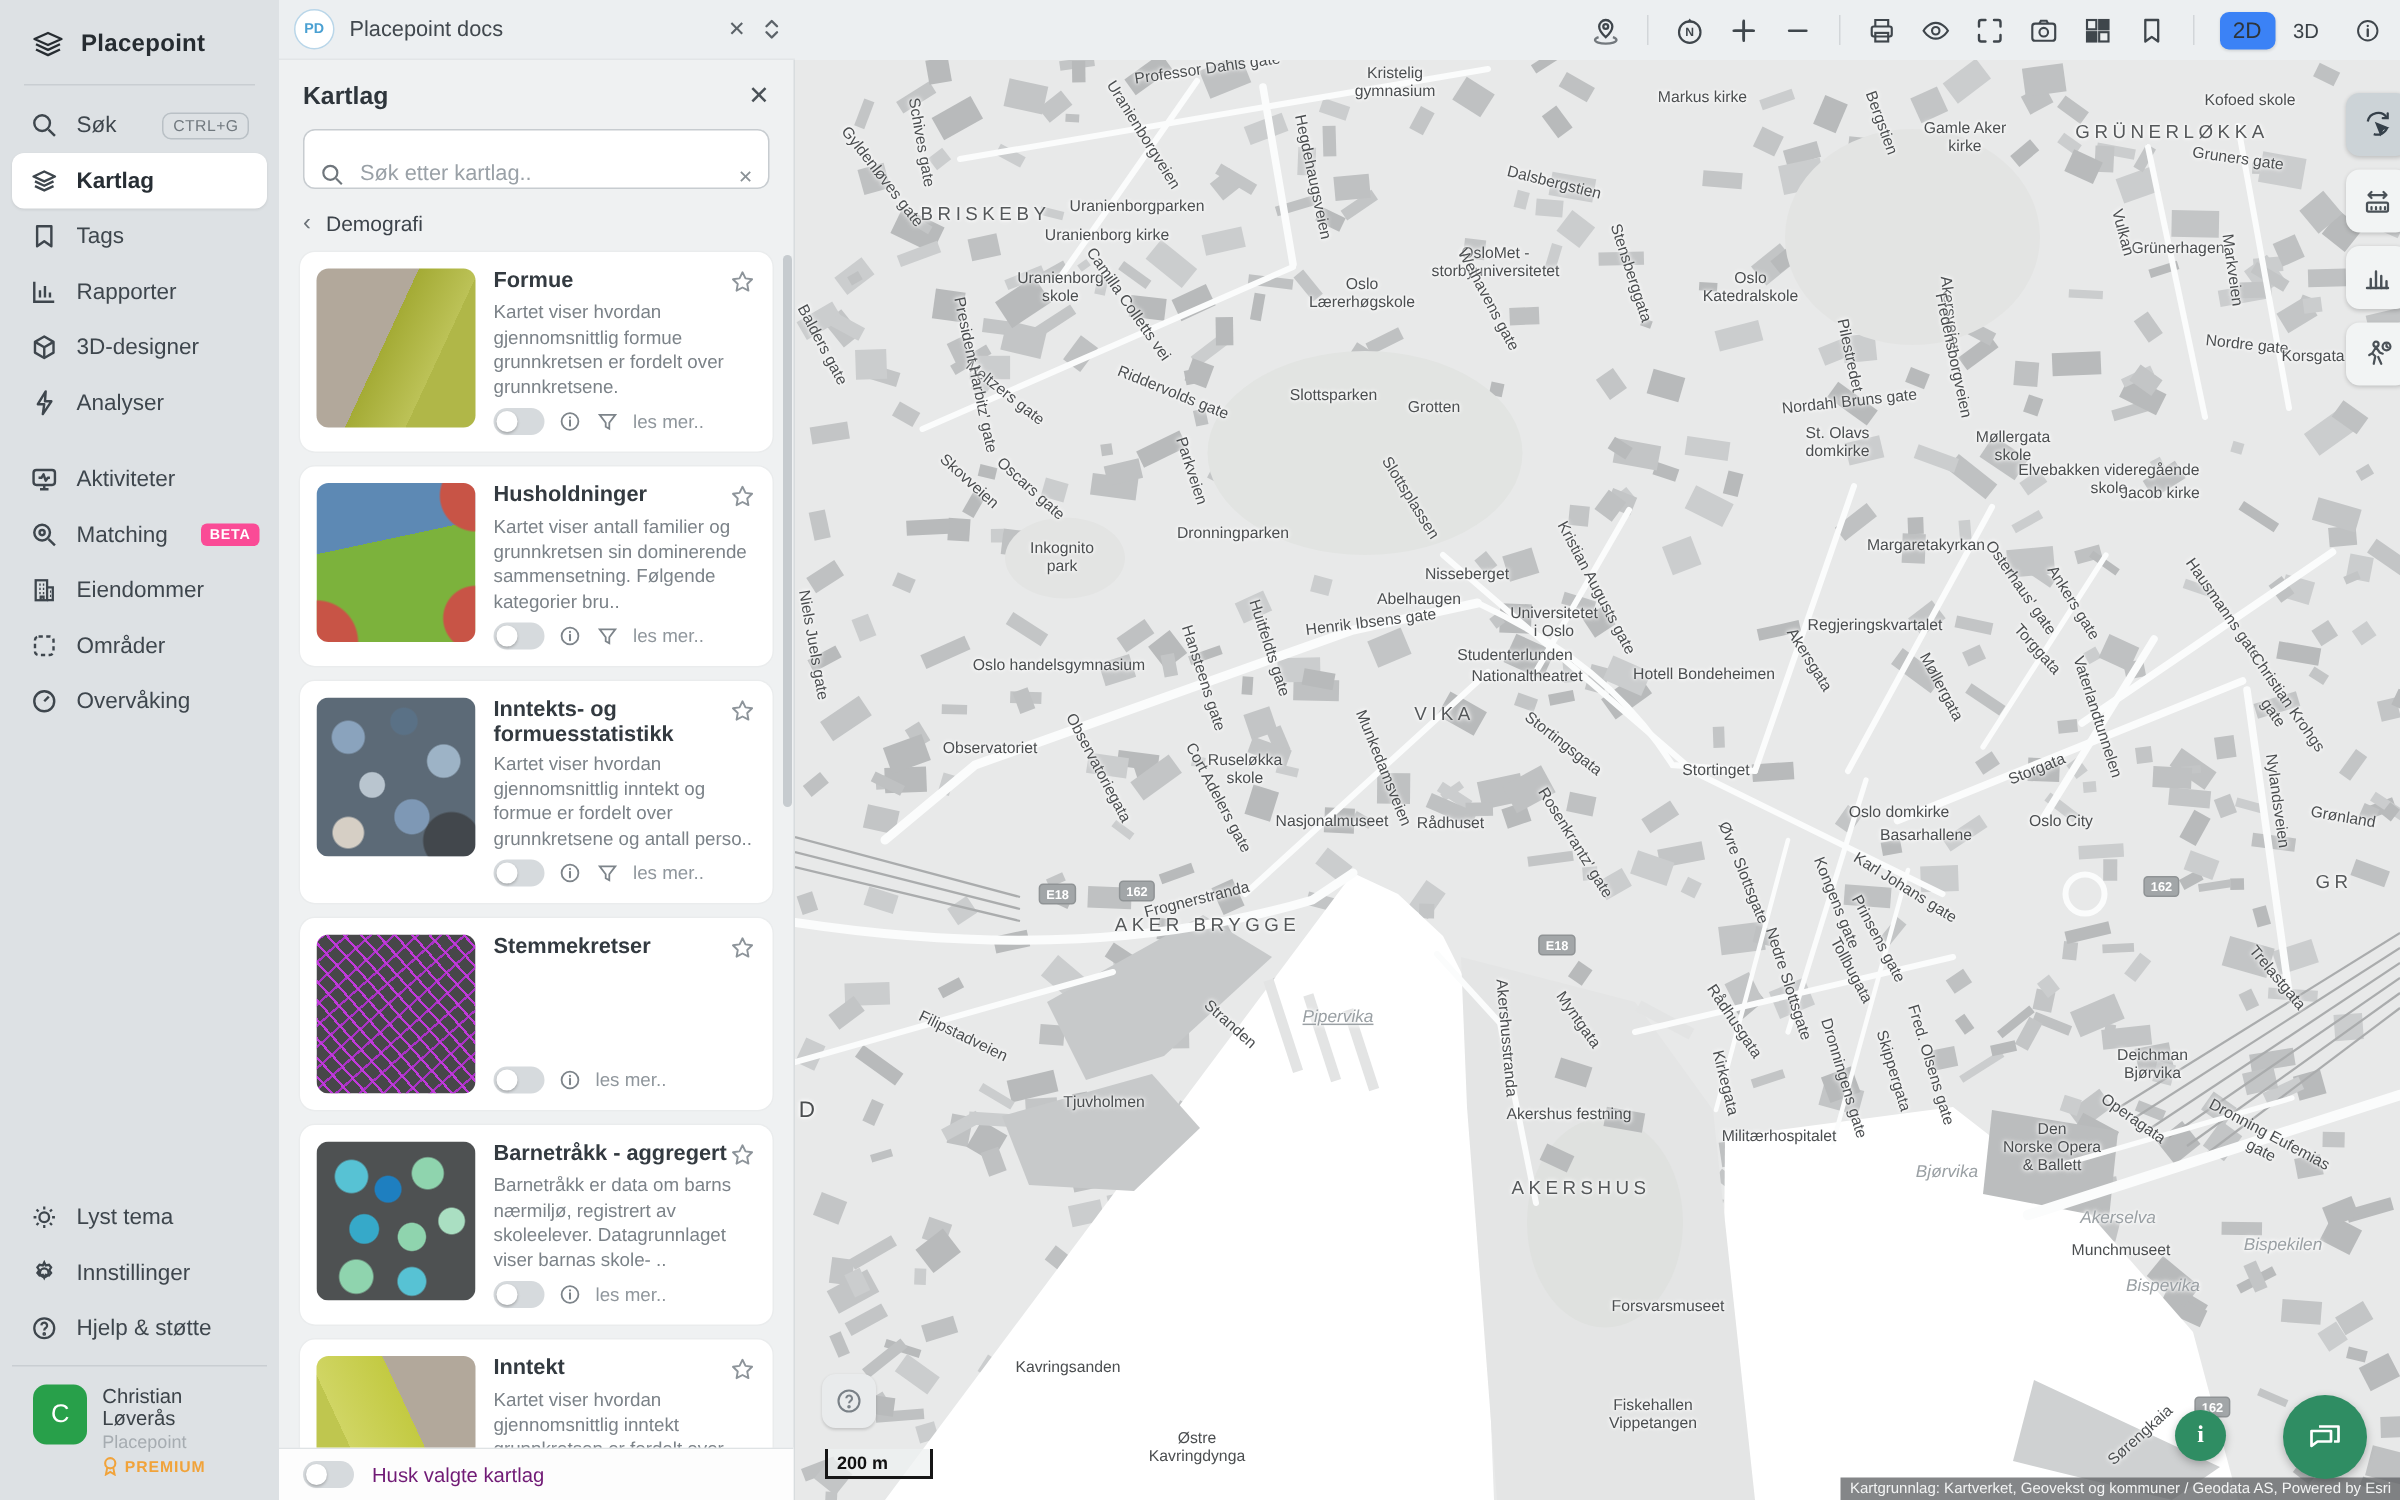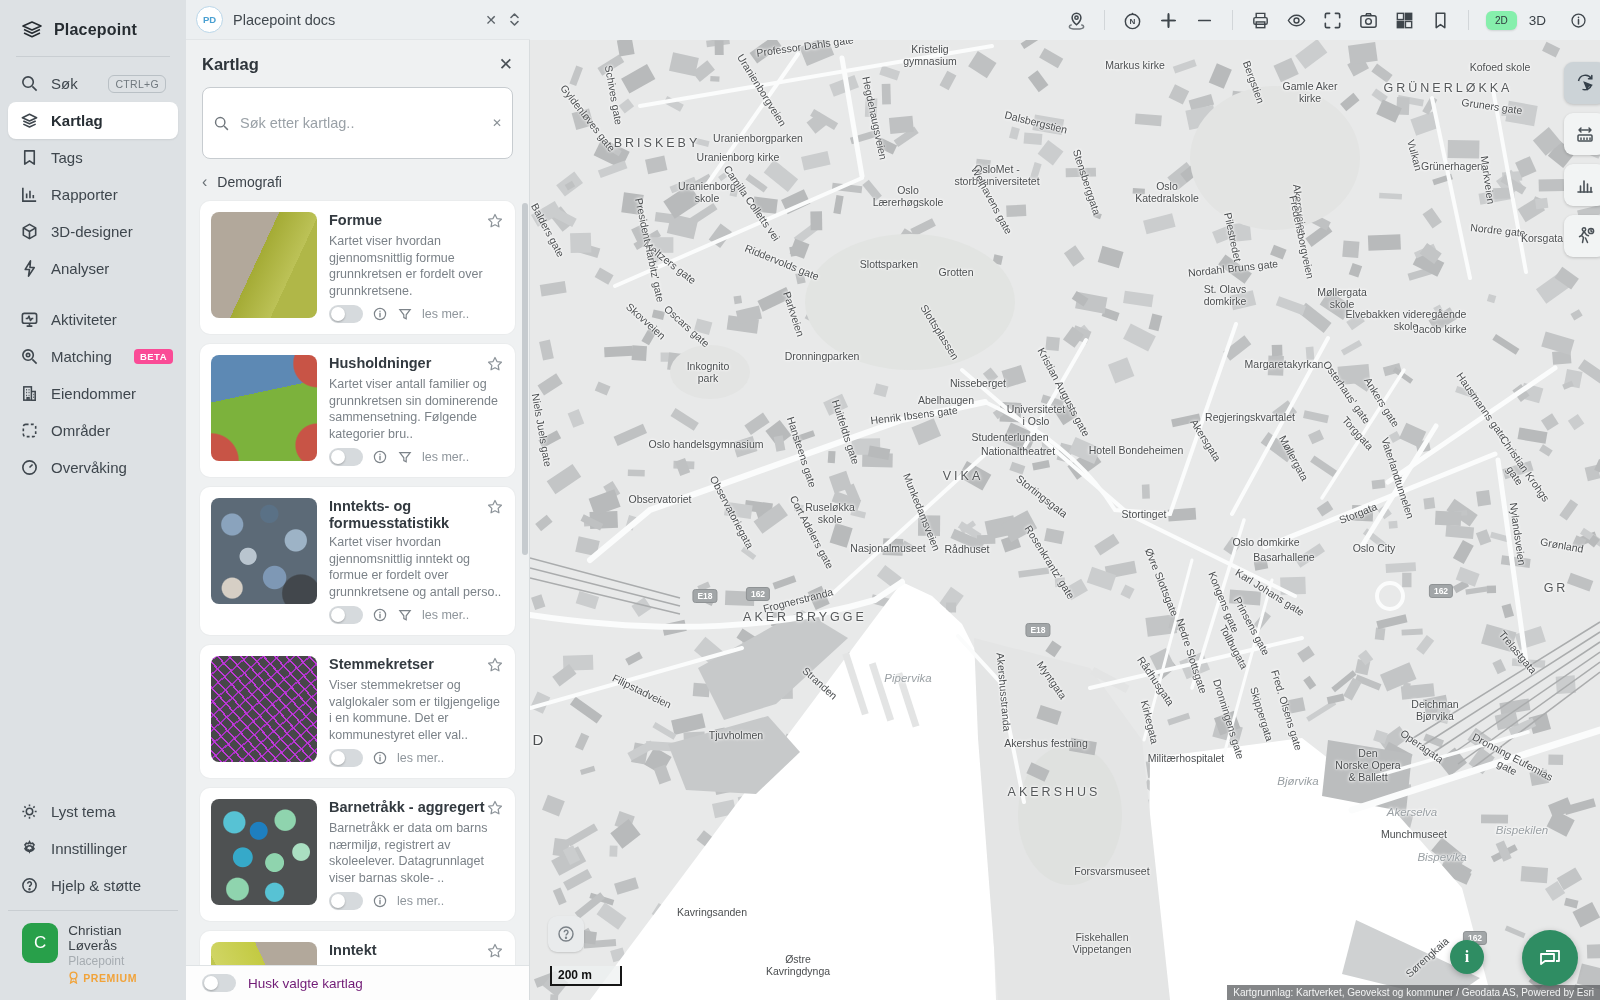--- a/index.html
+++ b/index.html
@@ -34,31 +34,31 @@
     display:flex;align-items:center;padding:0 10px;box-sizing:border-box;z-index:25;border-bottom:1px solid #e2e5e7;}
   .pd-circle{width:25px;height:25px;border-radius:50%;background:#fff;border:1.5px solid #b9d6e9;
     color:#4aa0d2;font-size:9.5px;font-weight:bold;display:flex;align-items:center;justify-content:center;}
   .tab-title{font-size:14.5px;color:#41484e;margin-left:10px;}
   #tabbar .tools{margin-left:auto;display:flex;align-items:center;gap:12px;color:#5c6369;}
   #topbar{position:absolute;left:530px;top:0;right:0;height:40px;background:#eceff1;z-index:25;
     display:flex;align-items:center;justify-content:flex-end;padding:0 12px;box-sizing:border-box;gap:15px;}
   .tb-ico{width:21px;height:21px;color:#3f464c;cursor:pointer;}
   .tb-sep{width:1px;height:20px;background:#d2d6d9;margin:0 2px;}
   .mode{display:flex;align-items:center;gap:4px;}
-  .mode .m2d{background:#86efac;border-radius:6px;padding:4px 9px;font-size:10px;color:#2e353b;
+  .mode .m2d{background:#3b82f6;border-radius:6px;padding:4px 9px;font-size:15px;color:#2e353b;
     box-shadow:0 1px 2px rgba(0,0,0,.12);cursor:pointer;}
   .mode .m3d{padding:4px 8px;font-size:13.5px;color:#3a4147;cursor:pointer;}
   
   #panel{position:absolute;left:186px;top:40px;width:344px;bottom:0;background:#eff1f2;
     border-right:1px solid #d8dcde;box-sizing:border-box;z-index:20;display:flex;flex-direction:column;}
   .panel-head{display:flex;align-items:center;padding:14px 16px 8px 16px;}
   .panel-head .t{font-size:16.5px;font-weight:bold;color:#2e353b;}
   .panel-head .x{margin-left:auto;font-size:17px;color:#4a5157;cursor:pointer;}
   .search{margin:4px 16px 10px 16px;height:38px;background:#fff;border:1px solid #c7ccd0;border-radius:8px;
-    display:flex;align-items:center;padding:16px 10px;gap:8px;}
+    display:flex;align-items:flex-end;padding:0 10px;gap:8px;}
   .search input{border:0;outline:0;flex:1;font-size:14.5px;color:#444;background:transparent;
     font-family:inherit;}
   .search input::placeholder{color:#9aa1a7;}
   .crumb{display:flex;align-items:center;gap:10px;padding:4px 16px 8px 16px;color:#3c434a;font-size:14px;}
   .crumb .lt{font-size:16px;color:#6a7177;cursor:pointer;}
   .cards{flex:1;overflow:hidden;padding:2px 14px 0 14px;display:flex;flex-direction:column;gap:10px;position:relative;}
   .card{background:#fff;border-radius:10px;padding:11px;display:flex;gap:12px;box-shadow:0 0 0 1px rgba(0,0,0,.02);
     cursor:pointer;flex:0 0 auto;}
   .thumb{width:106px;height:106px;border-radius:8px;flex:0 0 106px;}
   .card .body{flex:1;min-width:0;display:flex;flex-direction:column;}
@@ -505,21 +505,20 @@
       <div class="thumb thumb4"></div>
       <div class="body">
         <div class="trow">
             <span class="title">Stemmekretser</span>
           <span class="star">
               <svg width="18" height="18" viewBox="0 0 20 20" fill="none" stroke="currentColor" stroke-width="1.4" stroke-linejoin="round">
                 <path d="M10 2.8l2.2 4.5 4.9.7-3.6 3.5.9 4.9L10 14.1l-4.4 2.3.9-4.9L2.9 8l4.9-.7z"></path>
               </svg>
             </span>
           </div>
-        <div class="desc">Viser stemmekretser og valglokaler som er tilgjengelige i en kommune. Det er kommunestyret eller val..</div>
         <div class="ctrl">
           <span class="tgl"></span>
           <span class="ci">
               <svg viewBox="0 0 20 20" fill="none" stroke="currentColor" stroke-width="1.5">
                 <circle cx="10" cy="10" r="7"></circle>
                 <path d="M10 9v4.5M10 6.4v.2" stroke-linecap="round" stroke-width="1.7"></path>
               </svg>
             </span>
           <span class="lesmer">les mer..</span>
         </div>
@@ -1249,21 +1248,21 @@
       <span class="ml" style="left: 662px; top: 616px; transform: translate(-50%, -50%) rotate(72deg);">Nedre Slottsgate</span>
       <span class="ml" style="left: 626px; top: 641px; transform: translate(-50%, -50%) rotate(56deg);">Rådhusgata</span>
       <span class="ml" style="left: 620px; top: 682px; transform: translate(-50%, -50%) rotate(76deg);">Kirkegata</span>
       <span class="ml" style="left: 732px; top: 674px; transform: translate(-50%, -50%) rotate(73deg);">Skippergata</span>
       <span class="ml" style="left: 699px; top: 679px; transform: translate(-50%, -50%) rotate(73deg);">Dronningens gate</span>
       <span class="ml" style="left: 757px; top: 670px; transform: translate(-50%, -50%) rotate(73deg);">Fred. Olsens gate</span>
       <span class="ml district" style="left: 275px; top: 577px;">AKER BRYGGE</span>
       <span class="ml" style="left: 290px; top: 643px; transform: translate(-50%, -50%) rotate(42deg);">Stranden</span>
       <span class="ml" style="left: 268px; top: 560px; transform: translate(-50%, -50%) rotate(-14deg);">Frognerstranda</span>
       <span class="ml" style="left: 112px; top: 651px; transform: translate(-50%, -50%) rotate(26deg);">Filipstadveien</span>
-      <span class="ml water" style="left: 378px; top: 639px;">Pipervika</span>
+      <span class="ml water" style="left: 362px; top: 639px; text-decoration: underline;">Pipervika</span>
       <span class="ml" style="left: 206px; top: 695px;">Tjuvholmen</span>
       <span class="ml" style="left: 474px; top: 652px; transform: translate(-50%, -50%) rotate(85deg);">Akershusstranda</span>
       <span class="ml" style="left: 516px; top: 703px;">Akershus festning</span>
       <span class="ml district" style="left: 524px; top: 752px;">AKERSHUS</span>
       <span class="ml" style="left: 522px; top: 640px; transform: translate(-50%, -50%) rotate(55deg);">Myntgata</span>
       <span class="ml" style="left: 656px; top: 718px;">Militærhospitalet</span>
       <span class="ml" style="left: 860px; top: 670px; margin-left: 45px;">Deichman
 Bjørvika</span>
       <span class="ml" style="left: 838px; top: 725px;">Den
 Norske Opera

